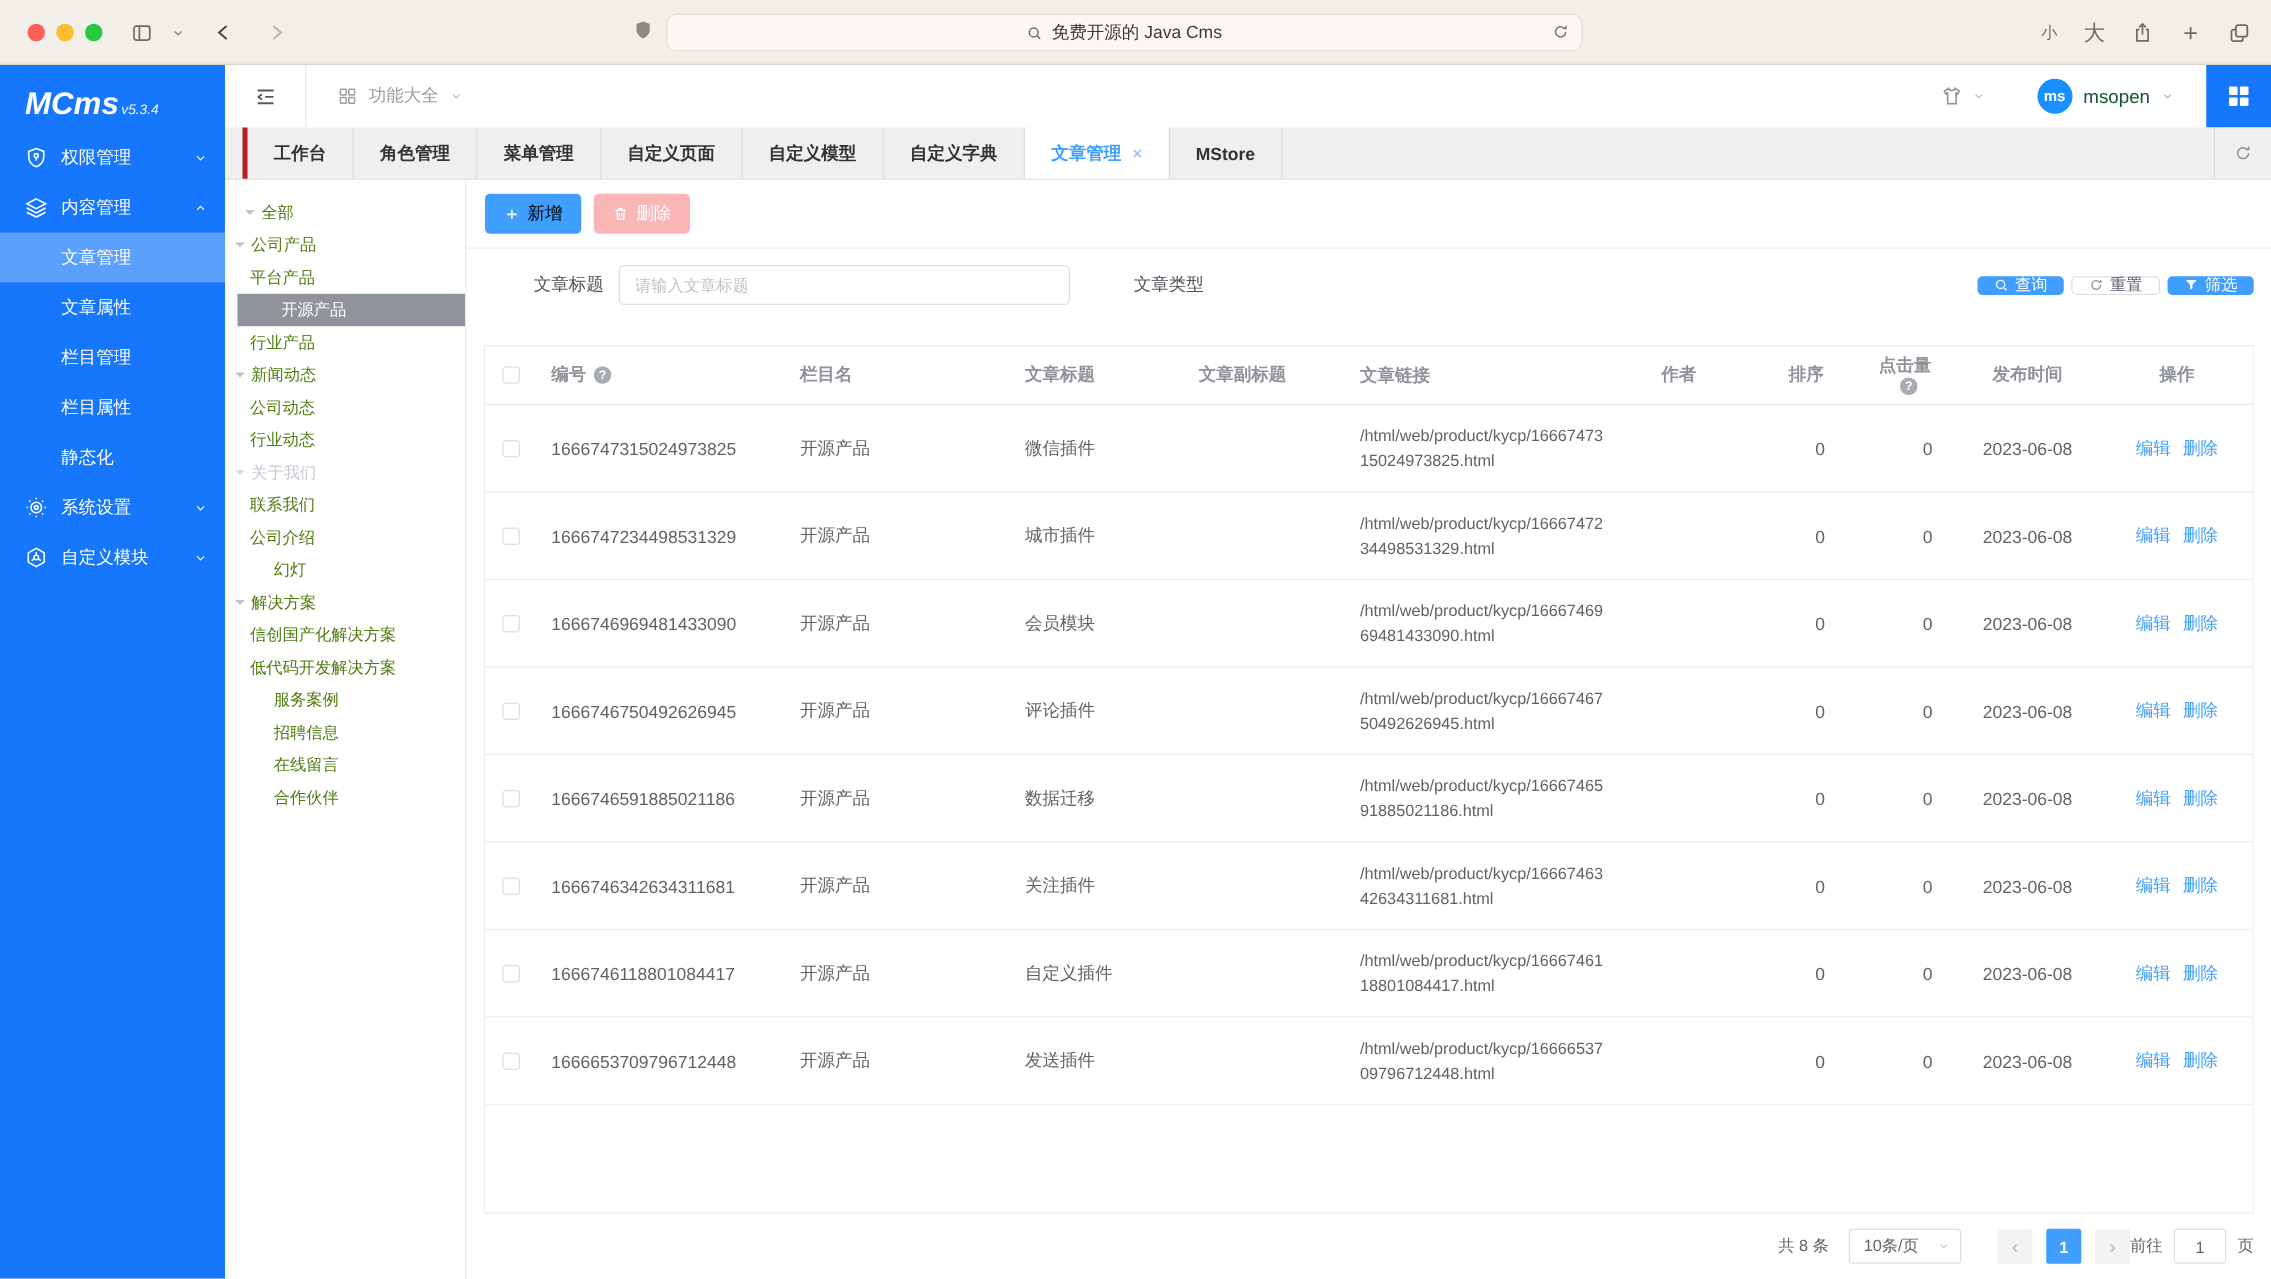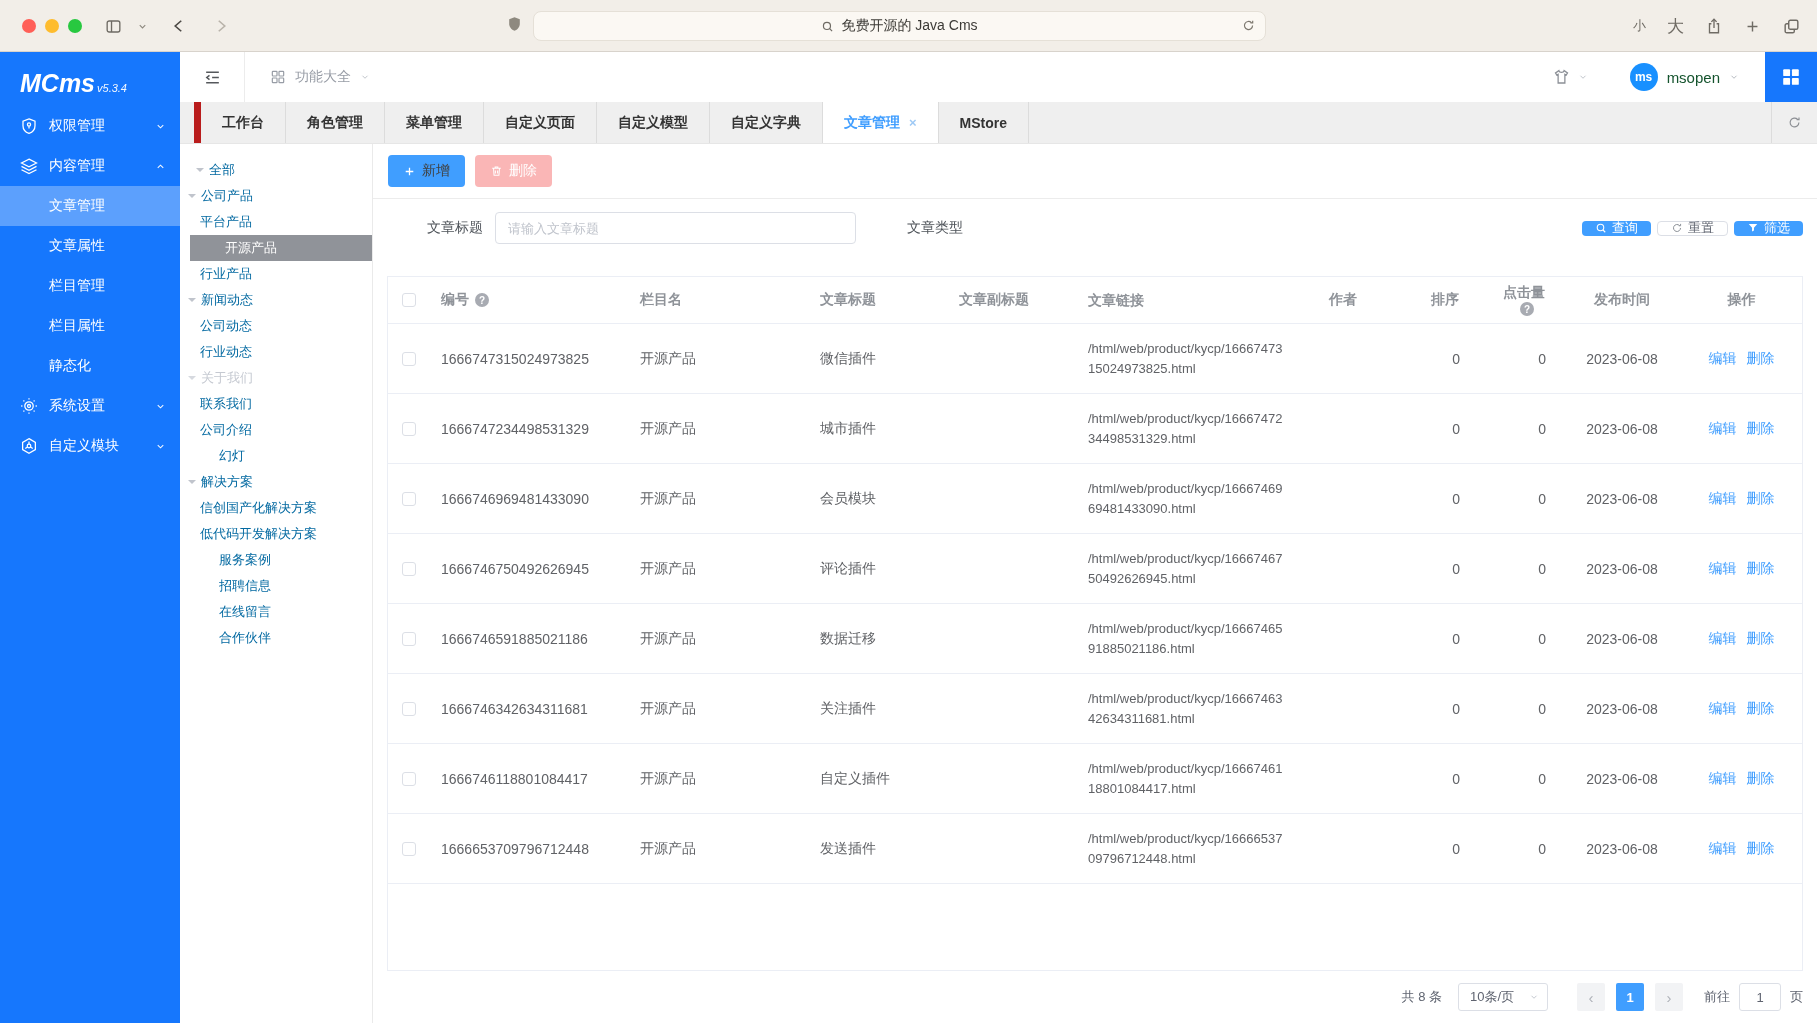--- a/index.html
+++ b/index.html
@@ -47,44 +47,44 @@
   .topbar-right { margin-left:auto; display:flex; align-items:center; height:50px; }
   .theme-group { display:flex; align-items:center; gap:7px; color:#8c9097; margin-right:42px; cursor:pointer; }
   .user-group { display:flex; align-items:center; gap:9px; margin-right:26px; cursor:pointer; }
   .avatar { width:28px; height:28px; border-radius:50%; background:#1890ff; color:#fff; font-size:12px; font-weight:bold; display:flex; align-items:center; justify-content:center; }
   .username { color:#14532d; font-size:15px;text-align:right; }
   .apps-btn { width:52px; height:50px; background:#1677fd; display:flex; align-items:center; justify-content:center; cursor:pointer; }
 
   
   .tabbar { height:42px; background:#efefef; display:flex; align-items:stretch; flex-shrink:0; padding-left:14px; border-bottom:1px solid #e6e6e6; }
   .tab { display:flex; align-items:center; padding:0 21px; font-size:14px; font-weight:600; color:#333; border-right:1px solid #dcdcdc; cursor:pointer; white-space:nowrap; }
-  .tab:first-child { border-left:7px solid #b91c1c; }
+  .tab:first-child { border-left:4px solid #b91c1c; }
   .tab.active { background:#fff; color:#409eff; }
   .tab-close { margin-left:9px; color:#9ec9f5; font-size:13px; line-height:1; }
   .tab-close::before { content:"\00D7"; }
   .tab-refresh { margin-left:auto; width:46px; border-left:1px solid #dcdcdc; display:flex; align-items:center; justify-content:center; color:#8c8f94; cursor:pointer; }
 
   
   .workspace { flex:1; display:flex; background:#fff; min-height:0; }
   .tree-panel { width:193px; flex-shrink:0; border-right:1px solid #eaeaea; padding-top:13px; overflow:hidden; }
-  .tree-item { height:26px; display:flex; align-items:center; font-size:13px; color:#0369a1; cursor:pointer; white-space:nowrap; }
+  .tree-item { height:26px; display:flex; align-items:center; font-size:13px; color:#4d7c0f; cursor:pointer; white-space:nowrap; }
   .tree-arrow { width:0; height:0; border:4px solid transparent; border-top-color:#c0c4cc; margin:4px 5px 0 0; flex-shrink:0; }
   .tree-item.muted { color:#c5c9d1; }
   .tree-item.muted .tree-arrow { border-top-color:#d6d9df; }
   .tree-item.lvl0 { padding-left:16px; }
   .tree-item.lvl1 { padding-left:8px; }
   .tree-item.lvl1.noarrow { padding-left:39px; }
   .tree-item.lvl2 { padding-left:20px; }
   .tree-item.selected { background:#909399; color:#fff; margin-left:10px; padding-left:35px; }
 
   
   .main { flex:1; display:flex; flex-direction:column; min-width:0; padding:0 14px; }
   .action-bar { height:55px; display:flex; align-items:center; gap:10px; margin:0 -14px; padding:0 15px; border-bottom:1px solid #ececec; flex-shrink:0; }
   .btn { height:32px; border:none; border-radius:4px; font-size:14px; display:inline-flex; align-items:center; gap:6px; padding:0 15px; cursor:pointer; font-family:inherit; }
-  .btn-add { background:#409eff; color:#404040; }
+  .btn-add { background:#409eff; color:#000000; }
   .btn-del-disabled { background:#fab6b6; color:#fff; cursor:not-allowed; }
 
   .filter-row { display:flex; align-items:center; margin-top:13px; padding-left:40px; flex-shrink:0; }
   .f-label { font-size:14px; color:#4e5359; margin-right:12px; white-space:nowrap; }
   .f-label.second { margin-left:51px; }
   .f-input { width:361px; height:32px; border:1px solid #dcdfe6; border-radius:4px; padding:0 12px; font-size:13px; color:#606266; font-family:inherit; outline:none; }
   .f-input::placeholder { color:#c0c4cc; }
   .f-select { width:344px; height:32px; background:#f5f7fa; border:1px solid #e4e7ed; border-radius:4px; display:flex; align-items:center; padding:0 12px; font-size:13px; color:#c0c4cc; cursor:pointer; }
   .f-select .sel-chev { margin-left:auto; color:#c0c4cc; }
   .filter-buttons { margin-left:auto; display:flex; gap:6px; }
@@ -120,21 +120,21 @@
   .pager { height:52px; display:flex; align-items:center; justify-content:flex-end; font-size:13px; color:#5f6470; flex-shrink:0; }
   .pg-total { margin-right:16px; }
   .pg-size { width:90px; height:28px; border:1px solid #dcdfe6; border-radius:3px; background:#fff; display:flex; align-items:center; padding:0 8px 0 11px; margin-right:29px; cursor:pointer; color:#5f6470; }
   .pg-size .sel-chev { margin-left:auto; color:#c0c4cc; }
   .pg-btn { width:28px; height:28px; border-radius:2px; background:#f2f3f5; display:flex; align-items:center; justify-content:center; color:#aeb1b8; font-size:15px; cursor:pointer; }
   .pg-btn.prev { margin-right:11px; }
   .pg-btn.prev::before { content:"\2039"; }
   .pg-btn.next { margin-left:11px; }
   .pg-btn.next::before { content:"\203A"; }
   .pg-page { width:28px; height:28px; border-radius:2px; background:#409eff; color:#fff; display:flex; align-items:center; justify-content:center; font-weight:bold; cursor:pointer; }
-  .pg-goto { margin-left:21px; margin-right:9px; }
+  .pg-goto { margin-right:9px; }
   .pg-input { width:42px; height:28px; border:1px solid #dcdfe6; border-radius:3px; text-align:center; font-size:13px; color:#5f6470; font-family:inherit; outline:none; margin-right:9px; }
 </style>
 </head>
 <body>
 
 <div class="chrome">
   <div class="lights">
     <span class="light red"></span>
     <span class="light yellow"></span>
     <span class="light green"></span>

